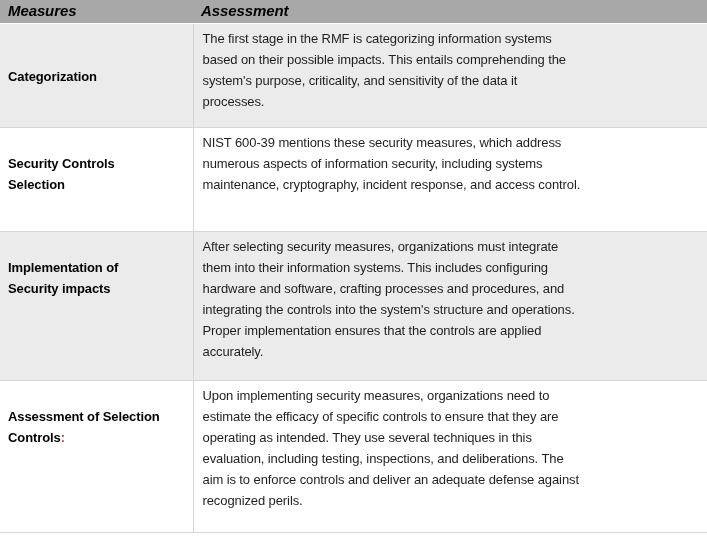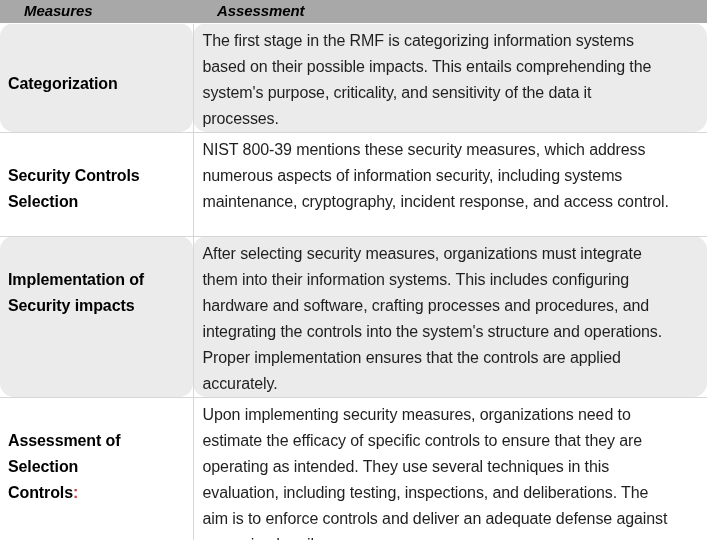--- a/index.html
+++ b/index.html
@@ -31,35 +31,34 @@
   col.col-description { width: 514px; }
 
   thead th {
     background: var(--header-bg);
     color: var(--header-text);
     font-size: 15px;
     font-weight: bold;
     font-style: italic;
     text-align: left;
     height: 23px;
-    padding: 0 8px 2px 24px;
+    padding: 0 8px 2px 8px;
     vertical-align: middle;
     border-bottom: 1px solid #ffffff;
     letter-spacing: -0.1px;
   }
 
   tbody td {
     vertical-align: top;
     border-top: 1px solid var(--border);
-    font-size: 16px;
-    line-height: 26px;
+    font-size: 13px;
+    line-height: 21px;
     white-space: pre-line;
     overflow: hidden;
     letter-spacing: -0.1px;
-    border-radius: 14px;
   }
   tbody tr:first-child td { border-top: none; }
 
   td.cell-measure {
     color: var(--label-text);
     font-weight: bold;
     padding: 4px 8px 0 8px;
   }
   td.cell-description {
     color: var(--body-text);
@@ -103,21 +102,21 @@
       <td class="cell-description">The first stage in the RMF is categorizing information systems
 based on their possible impacts. This entails comprehending the
 system's purpose, criticality, and sensitivity of the data it
 processes.</td>
     </tr>
     <tr class="row-2">
       <td class="cell-measure">
         <span class="measure-label">Security Controls
 Selection</span>
       </td>
-      <td class="cell-description">NIST 800-39 mentions these security measures, which address
+      <td class="cell-description">NIST 600-39 mentions these security measures, which address
 numerous aspects of information security, including systems
 maintenance, cryptography, incident response, and access control.</td>
     </tr>
     <tr class="row-3 shaded">
       <td class="cell-measure">
         <span class="measure-label">Implementation of
 Security impacts</span>
       </td>
       <td class="cell-description">After selecting security measures, organizations must integrate
 them into their information systems. This includes configuring

